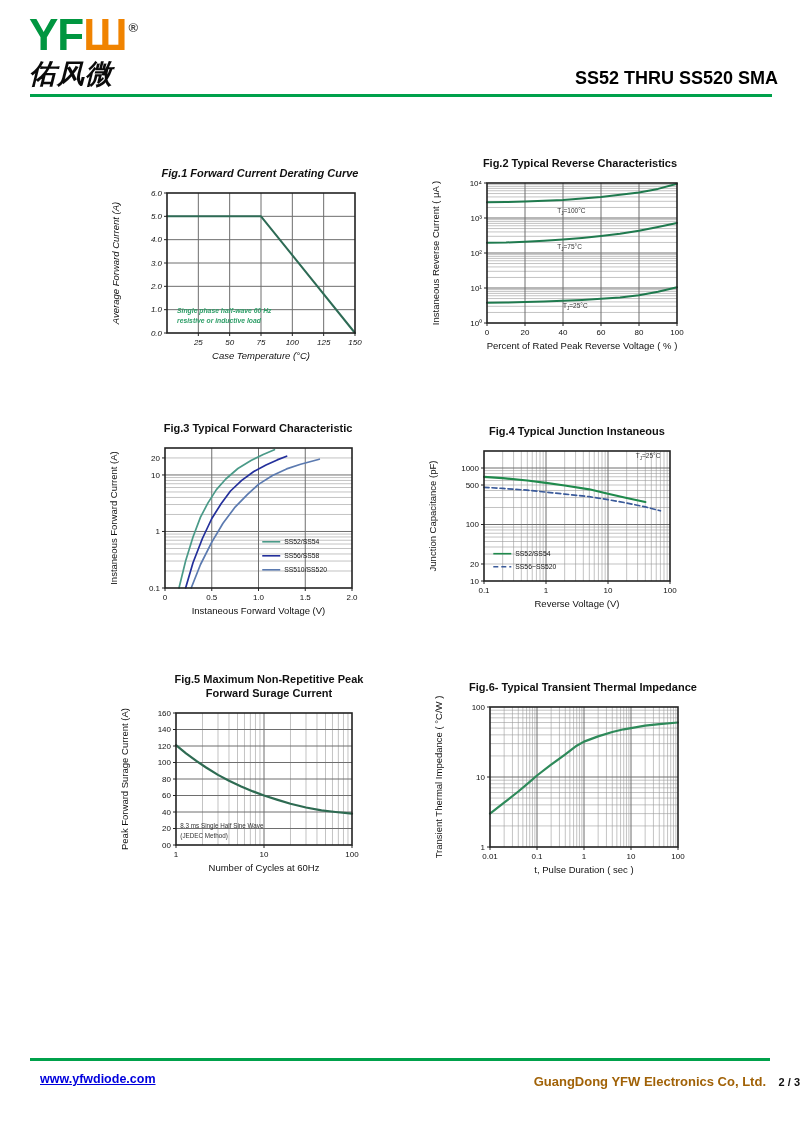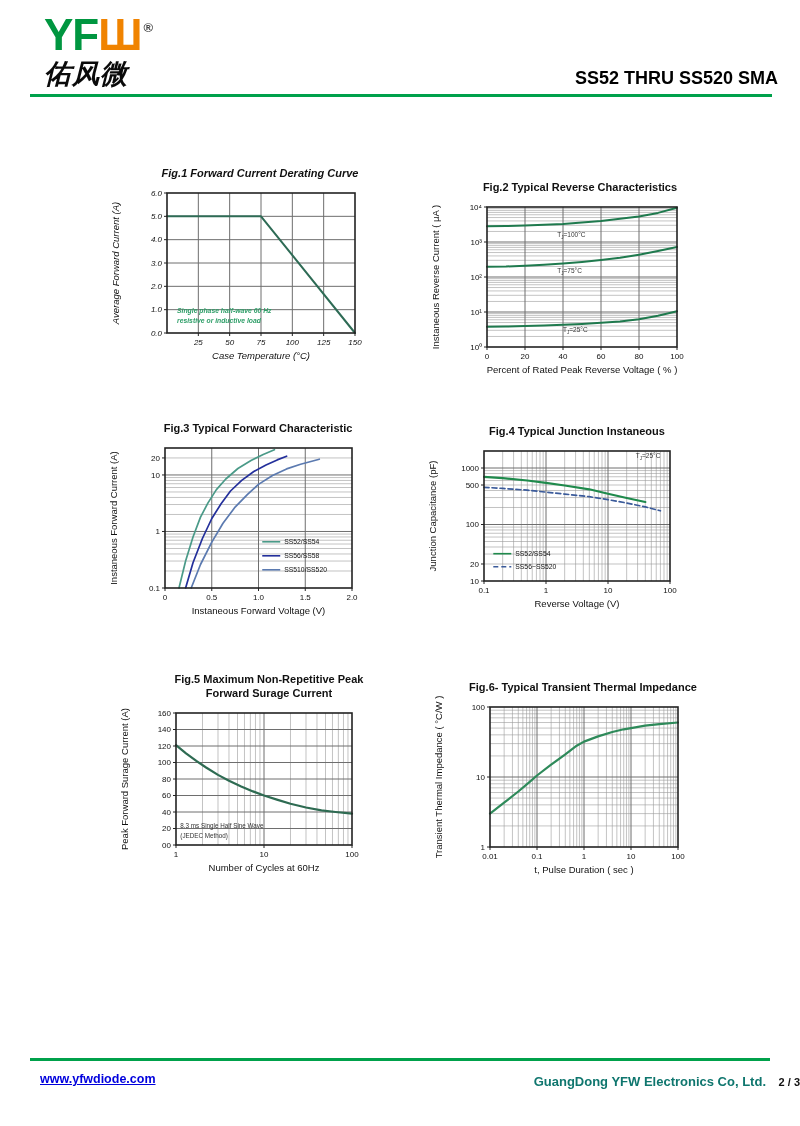--- a/index.html
+++ b/index.html
@@ -1,45 +1,45 @@
 <!DOCTYPE html>
 <html><head>
 <meta charset="utf-8">
 <style>
   html,body{margin:0;padding:0;background:#e8e8e8;}
   .page{position:relative;width:800px;height:1126px;background:#ffffff;margin:0 auto;
         font-family:"Liberation Sans", sans-serif;overflow:hidden;}
   
-  .logo{position:absolute;left:44px;top:4px;}
+  .logo{position:absolute;left:29px;top:4px;}
   .logo-line1{font-weight:bold;font-size:44px;line-height:48px;letter-spacing:-1px;}
   .logo-yf{color:#009640;}
   .logo-w{color:#F08300;}
   .logo-reg{font-size:13px;color:#444;vertical-align:18px;font-weight:bold;margin-left:2px;}
   .logo-cn{font-weight:bold;font-size:27px;line-height:30px;color:#0a0a0a;letter-spacing:1px;font-style:italic;}
   .doc-title{position:absolute;right:22px;top:68px;font-weight:bold;font-size:18px;color:#000;}
   .rule{position:absolute;height:3px;}
   .header-rule{left:30px;right:28px;top:94px;}
   .footer-rule{left:30px;right:30px;top:1058px;}
   
   .fig{position:absolute;width:320px;}
   .fig-title{width:310px;text-align:center;font-weight:bold;font-size:11px;line-height:14px;color:#111;}
   .fig-title-spacer{height:5px;}
   svg{display:block;overflow:visible;}
   #fig1{left:105px;top:166px;font-style:italic;}
-  #fig2{left:425px;top:180px;}
+  #fig2{left:425px;top:156px;}
   #fig3{left:103px;top:421px;}
   #fig4{left:422px;top:424px;}
   #fig5{left:114px;top:672px;}
   #fig6{left:428px;top:680px;}
   
   .website{position:absolute;left:40px;top:1072px;font-weight:bold;font-size:12.5px;
            color:#0000DD;text-decoration:underline;cursor:pointer;}
   .page-num{position:absolute;left:0;right:0;top:1076px;text-align:right;font-weight:bold;
             font-size:11px;color:#111;}
-  .company{position:absolute;right:34px;top:1074px;font-weight:bold;font-size:13px;color:#0f766e;}
+  .company{position:absolute;right:34px;top:1074px;font-weight:bold;font-size:13px;color:#a16207;}
 </style>
 </head>
 <body>
 
 <div class="page">
 
   <div class="logo">
     <div class="logo-line1"><span class="logo-yf">YF</span><span class="logo-w">Ш</span><span class="logo-reg">®</span></div>
     <div class="logo-cn">佑风微</div>
   </div>

